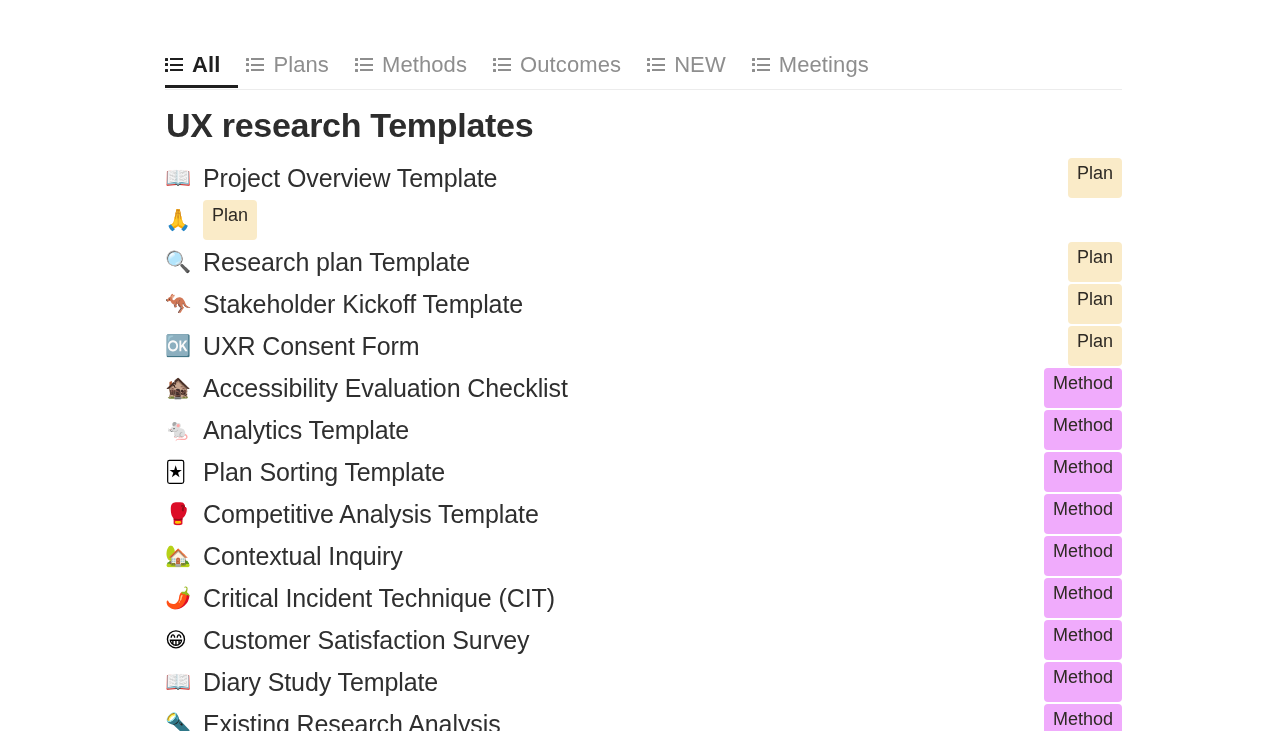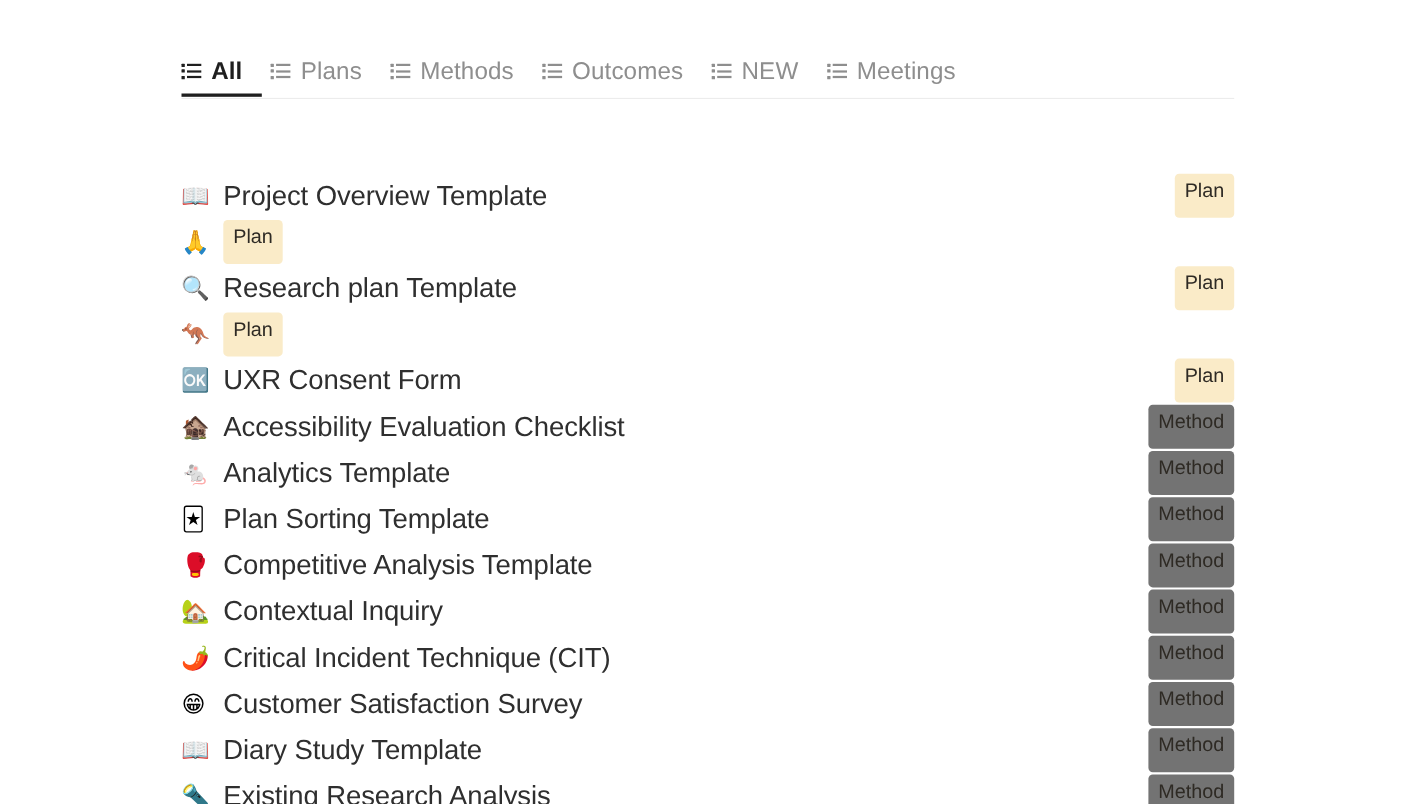--- a/index.html
+++ b/index.html
@@ -148,21 +148,21 @@
     font-size: 18px;
     line-height: 1;
     padding: 6px 9px 16px 9px;
     border-radius: 4px;
     color: #2e2a24;
     white-space: nowrap;
     text-align: center;
   }
 
   .badge.plan   { background: #faebc8; }
-  .badge.method { background: #737373; }
+  .badge.method { background: #f0abfc; }
 </style>
 </head>
 <body>
 
 <div class="page">
 
   <div class="tabbar" id="tabbar">
       <div class="tab active">
         <span class="list-icon">
           <i class="r1"></i>
@@ -206,38 +206,40 @@
       <div class="tab">
         <span class="list-icon">
           <i class="r1"></i>
           <i class="r2"></i>
           <i class="r3"></i>
         </span>
         <span class="tab-label">Meetings</span>
       </div>
     </div>
 
+  <div class="page-title">UX research Templates</div>
 
   <div class="template-list" id="template-list">
       <div class="row">
         <span class="row-emoji">📖</span>
         <span class="row-title">Project Overview Template</span>
         <span class="badge plan">Plan</span>
       </div>
       <div class="row">
         <span class="row-emoji">🙏</span>
         <span class="badge plan">Plan</span>
       </div>
       <div class="row">
         <span class="row-emoji">🔍</span>
         <span class="row-title">Research plan Template</span>
         <span class="badge plan">Plan</span>
       </div>
       <div class="row">
         <span class="row-emoji">🦘</span>
+        <span class="row-title">Stakeholder Kickoff Template</span>
         <span class="badge plan">Plan</span>
       </div>
       <div class="row">
         <span class="row-emoji">🆗</span>
         <span class="row-title">UXR Consent Form</span>
         <span class="badge plan">Plan</span>
       </div>
       <div class="row">
         <span class="row-emoji">🏚️</span>
         <span class="row-title">Accessibility Evaluation Checklist</span>

